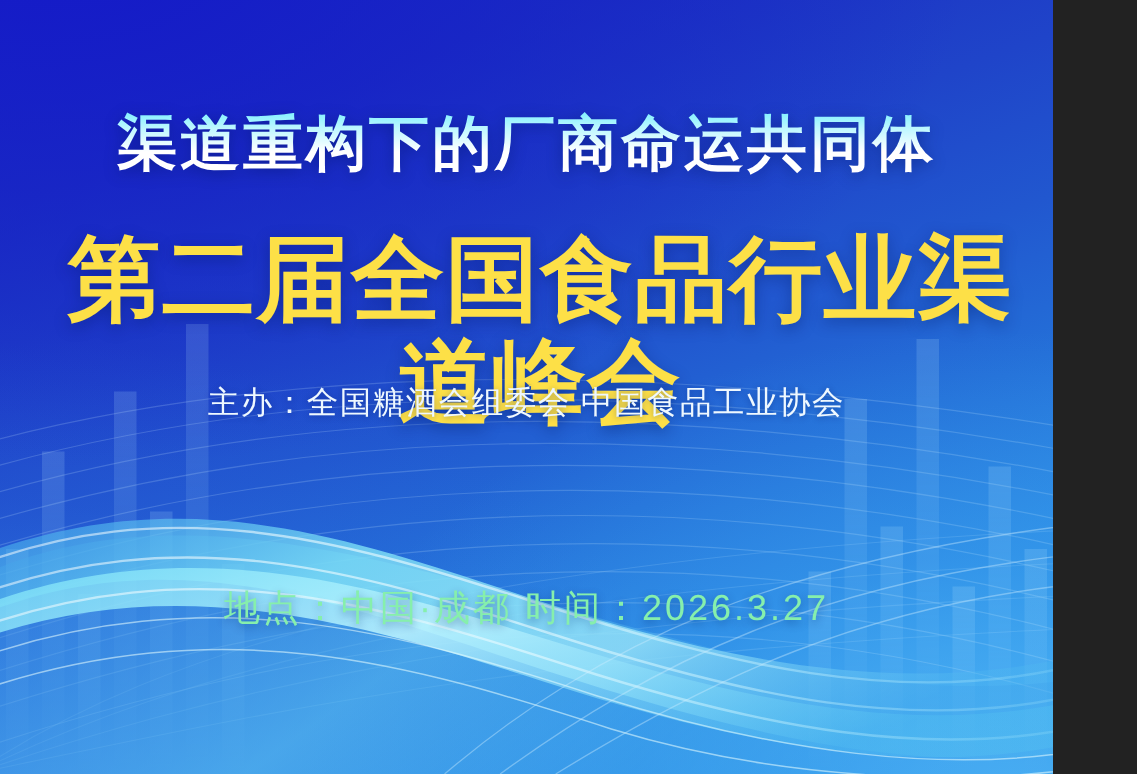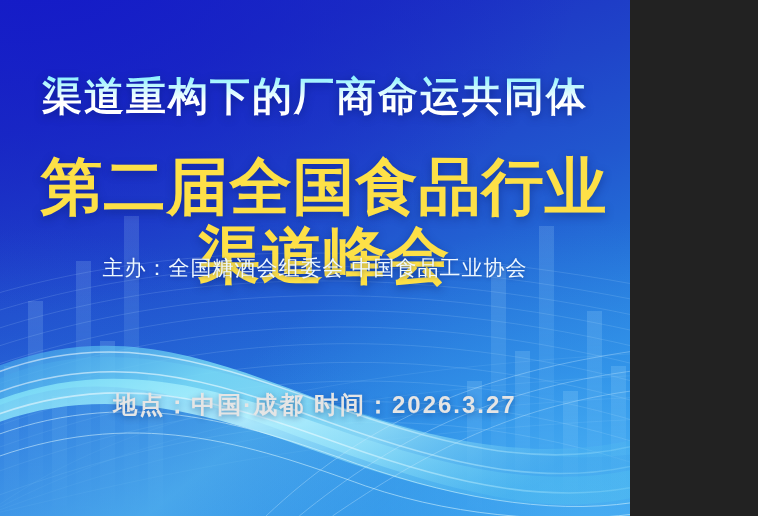--- a/index.html
+++ b/index.html
@@ -2,21 +2,21 @@
 <html><head>
 <meta charset="utf-8">
 <style>
   html, body {
     margin: 0;
     padding: 0;
     background: #222;
   }
   #poster {
     position: relative;
-    width: 630px;
+    width: 702px;
     height: 516px;
     overflow: hidden;
     font-family: "Liberation Sans", "DejaVu Sans", sans-serif;
     background: #1b2ec2;
   }
 
   
   .layer { position: absolute; inset: 0; pointer-events: none; }
 
   
@@ -111,23 +111,23 @@
     color: #eef8ff;
     text-shadow: 0 1px 4px rgba(0,25,100,0.40);
   }
 
   .venue {
     position: absolute;
     top: 389px;
     left: 0; right: 0;
     text-align: center;
     font-size: 24px;
-    font-weight: bold;
+    font-weight: normal;
     letter-spacing: 2px;
-    color: #e5e5e5;
+    color: #86efac;
     text-shadow: 0 2px 6px rgba(0,40,110,0.45);
   }
 </style>
 </head>
 <body>
 
 <div id="poster">
 
   <div class="layer bg-base"></div>
   <div class="layer bg-tl"></div>

